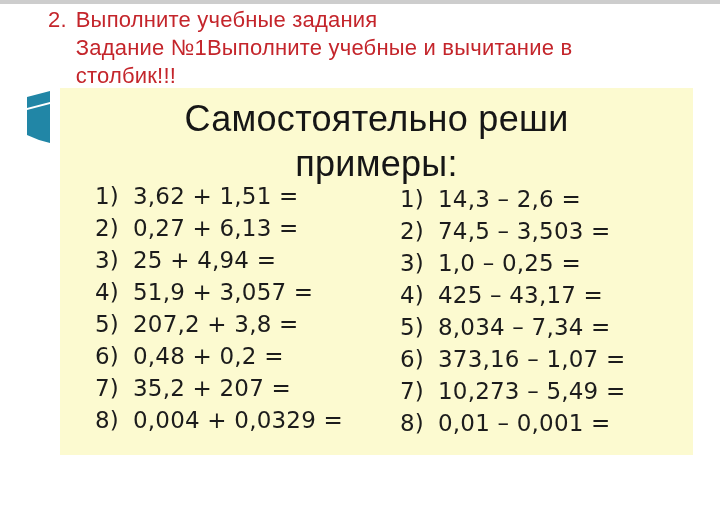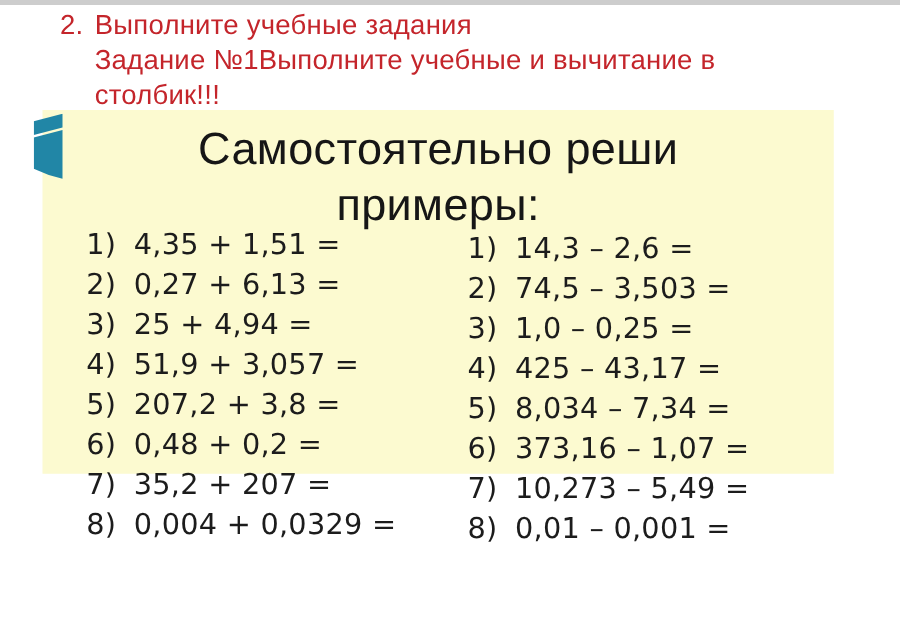--- a/index.html
+++ b/index.html
@@ -21,22 +21,22 @@
     display: flex; gap: 9px;
     color: #c4252b;
     font-size: 22px; line-height: 28px;
     font-weight: 500;
     letter-spacing: 0.2px;
   }
   .header .hnum { flex: 0 0 auto; }
   .header .hlines div { white-space: nowrap; }
   
   .slide {
-    position: absolute; left: 34px; top: 88px;
-    width: 633px; height: 291px;
+    position: absolute; left: 60px; top: 88px;
+    width: 633px; height: 367px;
     background: #fcfad0;
   }
   .slide-title {
     width: 440px;
     margin: 8px auto 0 auto;
     text-align: center;
     font-size: 36px; line-height: 45px;
     color: #161616;
     letter-spacing: 0.3px;
   }
@@ -74,21 +74,21 @@
     <div>Задание №1Выполните учебные и вычитание в</div>
     <div>столбик!!!</div>
   </div>
 </div>
 
 <div class="slide">
   <div class="slide-title">Самостоятельно реши примеры:</div>
   <div class="col col-left">
       <div class="prob-row">
         <span class="prob-num">1)</span>
-        <span class="prob-expr">4,35 + 1,51 =</span>
+        <span class="prob-expr">3,62 + 1,51 =</span>
       </div>
       <div class="prob-row">
         <span class="prob-num">2)</span>
         <span class="prob-expr">0,27 + 6,13 =</span>
       </div>
       <div class="prob-row">
         <span class="prob-num">3)</span>
         <span class="prob-expr">25 + 4,94 =</span>
       </div>
       <div class="prob-row">

